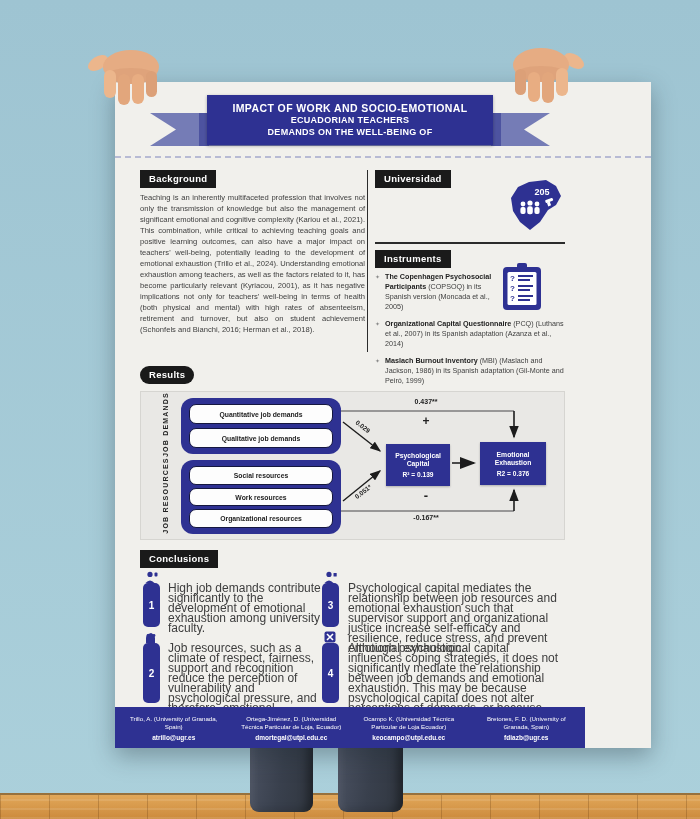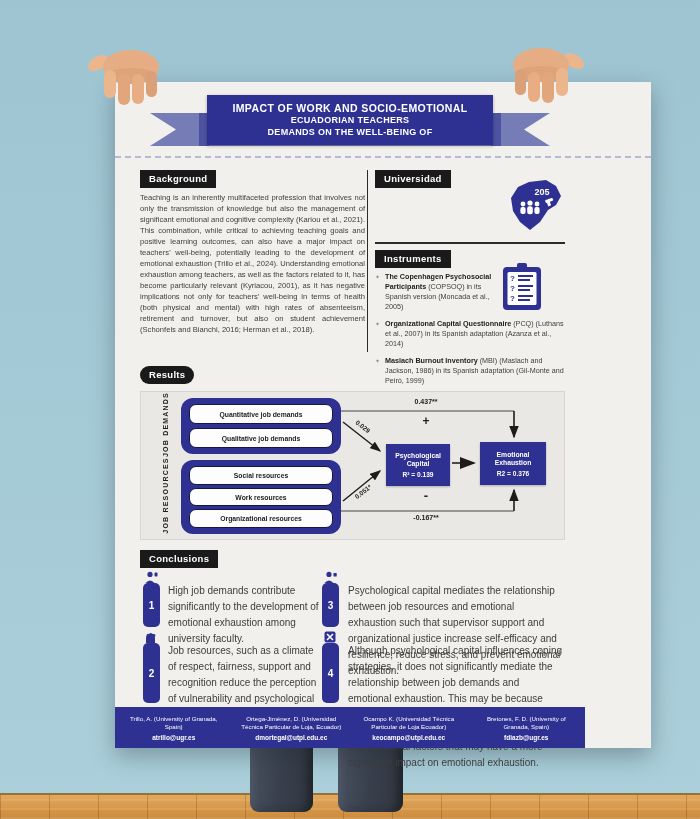--- a/index.html
+++ b/index.html
@@ -80,21 +80,21 @@
   .p-d1 { left:200px; top:31px; width:44px; font-size:6.5px; transform:rotate(37deg); }
   .p-d2 { left:200px; top:96px; width:44px; font-size:6.5px; transform:rotate(-37deg); }
   .p-botsign { left:240px; top:96px; width:90px; font-size:13px; }
   .p-botval { left:240px; top:122px; width:90px; font-size:7px; }
 
   
   .pill { position:absolute; width:17px; background:#2e3192; border-radius:5px;
           color:#fff; font-weight:bold; font-size:10px; display:flex;
           align-items:center; justify-content:center; }
   .c-icon { position:absolute; width:14px; height:12px; }
-  .concl-text { position:absolute; color:#3d3d3d; font-size:10px; line-height:16px; }
+  .concl-text { position:absolute; color:#3d3d3d; font-size:12px; line-height:10px; }
 
   
   .footer { position:absolute; left:0; top:625px; width:470px; height:41px;
             background:#2e3192; display:flex; align-items:center; }
   .author { flex:1; text-align:center; color:#fff; padding:0 7px; }
   .a-name { font-size:6.2px; line-height:8px; }
   .a-email { font-size:6.5px; font-weight:bold; margin-top:3px; }
 </style>
 </head>
 <body>

